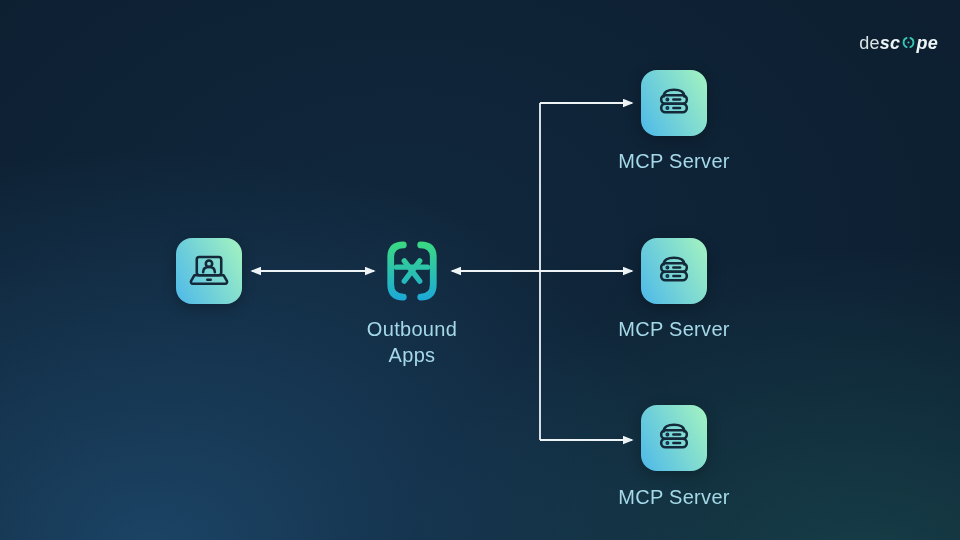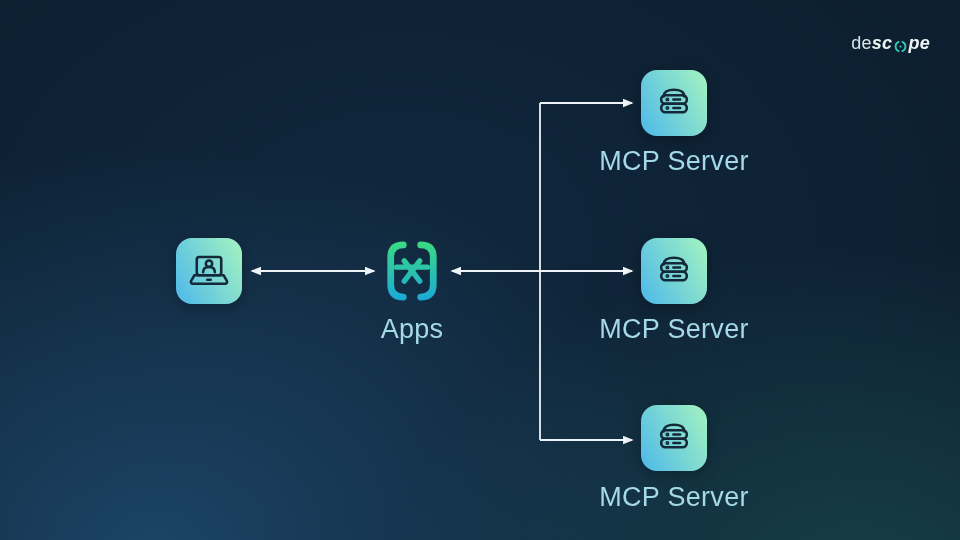--- a/index.html
+++ b/index.html
@@ -33,26 +33,26 @@
   .connectors{position:absolute;left:0;top:0;width:960px;height:540px;pointer-events:none;}
   .node{position:absolute;}
   .tile{
     width:66px;height:66px;border-radius:16px;
     background:linear-gradient(62deg, var(--tile-gradient-start) 8%, var(--tile-gradient-end) 92%);
     display:flex;align-items:center;justify-content:center;
     box-shadow:0 4px 14px rgba(0,0,0,0.25);
   }
   .node-label{
     position:absolute;width:150px;text-align:center;
-    color:var(--label-text);font-size:27px;line-height:26px;
+    color:var(--label-text);font-size:20px;line-height:26px;
     letter-spacing:0.3px;font-weight:400;
   }
   .logo{
-    position:absolute;top:33px;right:30px;
-    display:flex;align-items:flex-end;
+    position:absolute;top:33px;right:22px;
+    display:flex;align-items:flex-start;
     color:var(--logo-text);font-size:18px;letter-spacing:0.3px;
   }
   .logo .lt{font-weight:300;opacity:0.92;}
   .logo .bd{font-weight:700;font-style:italic;}
   .logo svg{margin:2px 0.5px 0 0.5px;display:block;}
 </style>
 </head>
 <body>
 
 <div class="canvas">
@@ -95,20 +95,21 @@
       <g stroke="url(#obg)" stroke-linecap="round">
         <path d="M21,5 Q8,5 8,18 L8,46 Q8,59 21,59" stroke-width="7"></path>
         <path d="M39,5 Q52,5 52,18 L52,46 Q52,59 39,59" stroke-width="7"></path>
         <line x1="14" y1="28" x2="46" y2="28" stroke-width="5.5"></line>
         <line x1="22" y1="21.5" x2="38" y2="42.5" stroke-width="5.5"></line>
         <line x1="38" y1="21.5" x2="22" y2="42.5" stroke-width="5.5"></line>
       </g>
     </svg>
   </div>
   <div class="node-label" style="left:337px;top:316px;">
+    <div>Outbound</div>
     <div>Apps</div>
   </div>
 
   <div class="node" style="left:641px;top:70px;">
     <div class="tile">
       <svg width="44" height="44" viewBox="0 0 36 36" fill="none" stroke="var(--icon-stroke)" stroke-width="2.1" stroke-linecap="round" stroke-linejoin="round">
         <path d="M9.6,12.6 C9.6,8.9 13,7.2 18,7.2 C23,7.2 26.4,8.9 26.4,12.6"></path>
         <rect x="7.5" y="11.6" width="21" height="7" rx="3.5"></rect>
         <rect x="7.5" y="18.6" width="21" height="7" rx="3.5"></rect>
         <circle cx="12.6" cy="15.1" r="0.55" fill="var(--icon-stroke)"></circle>

